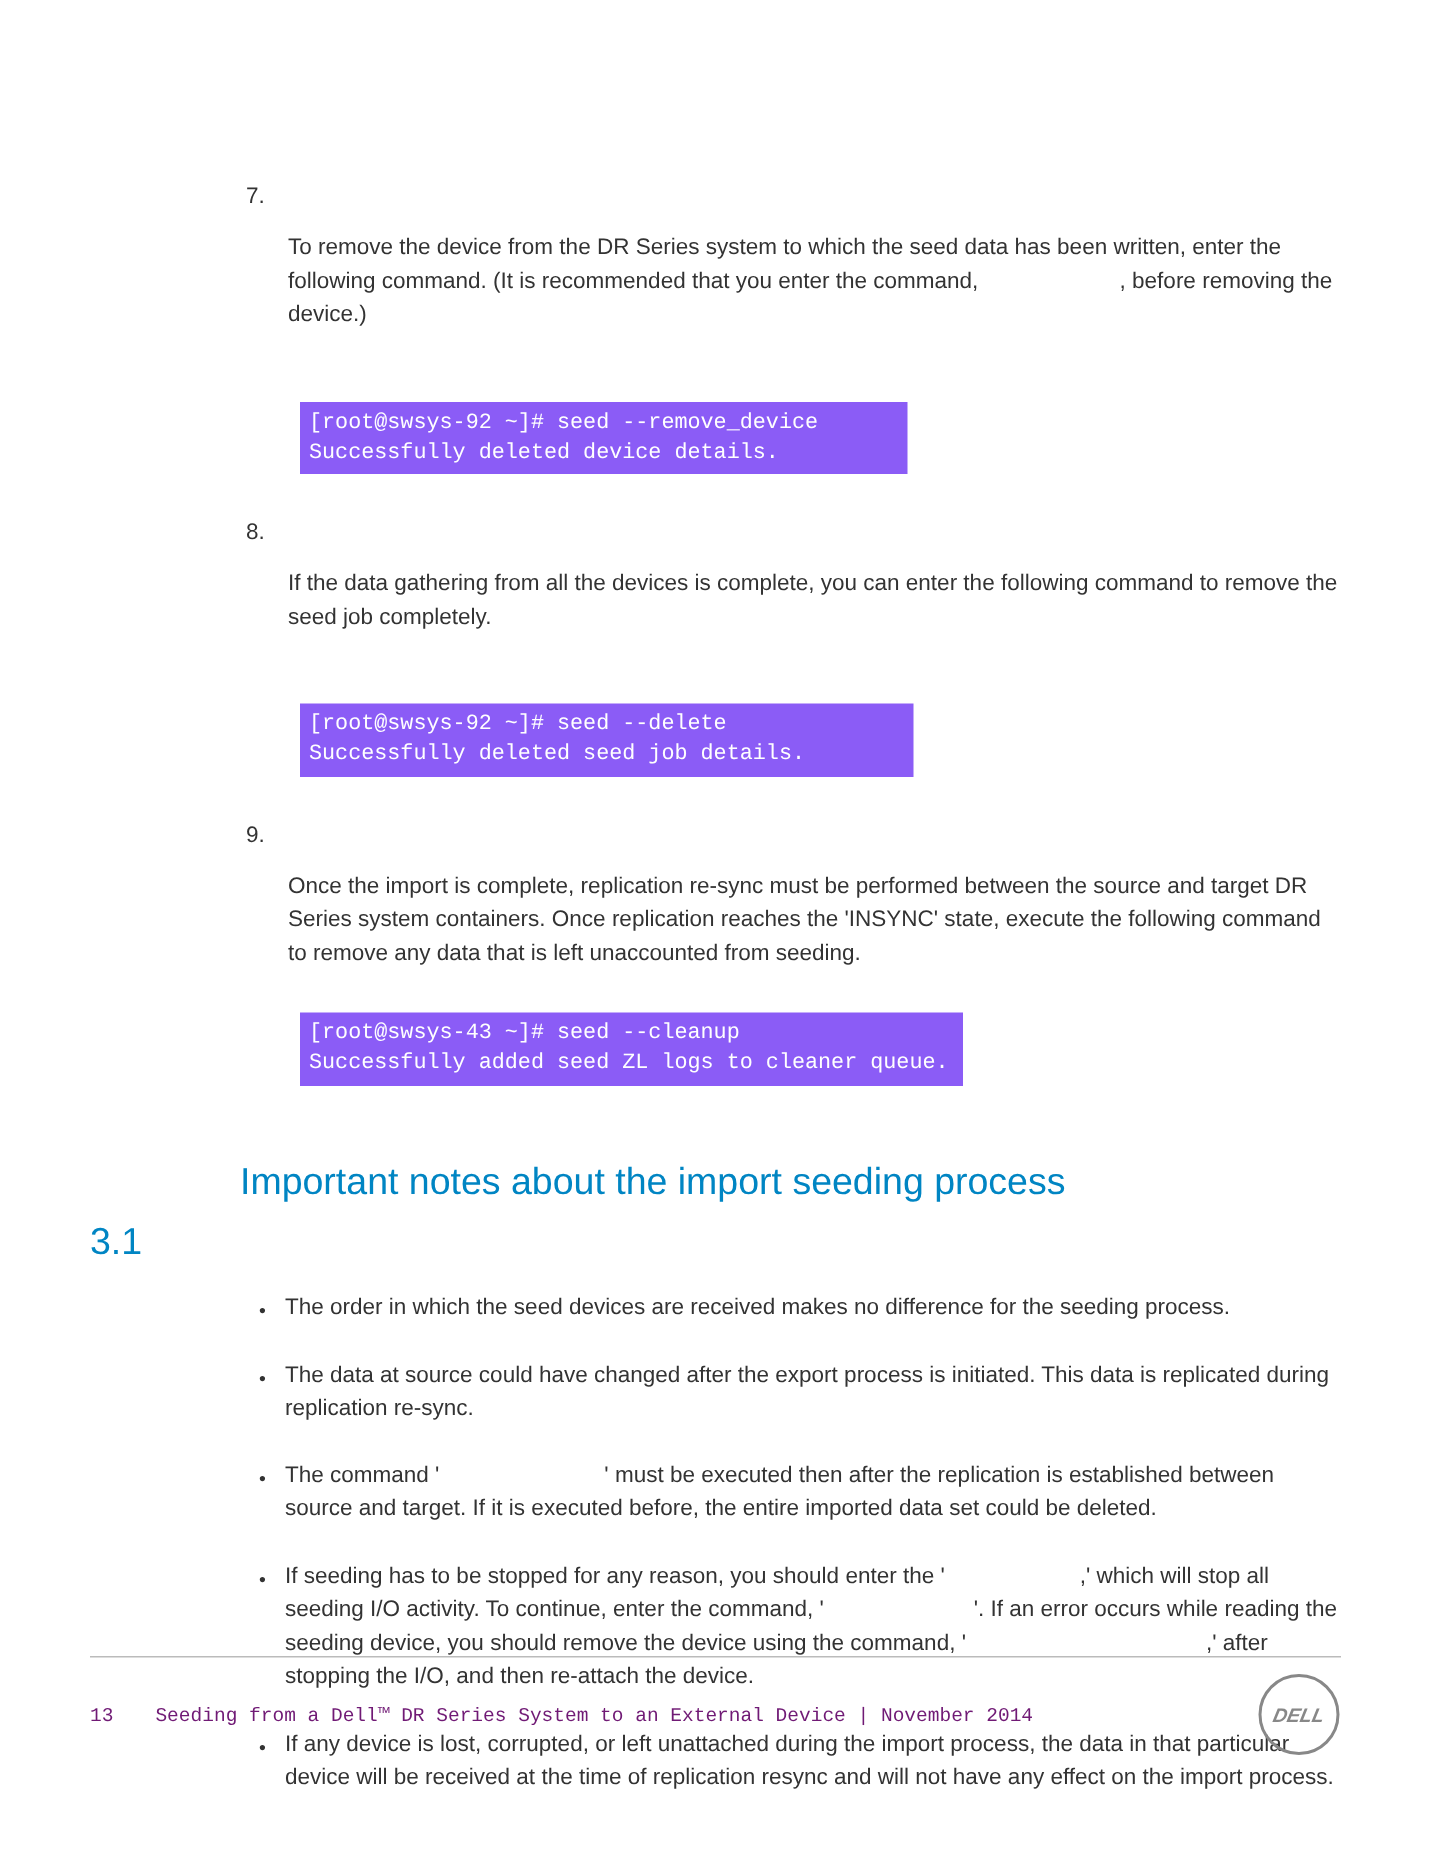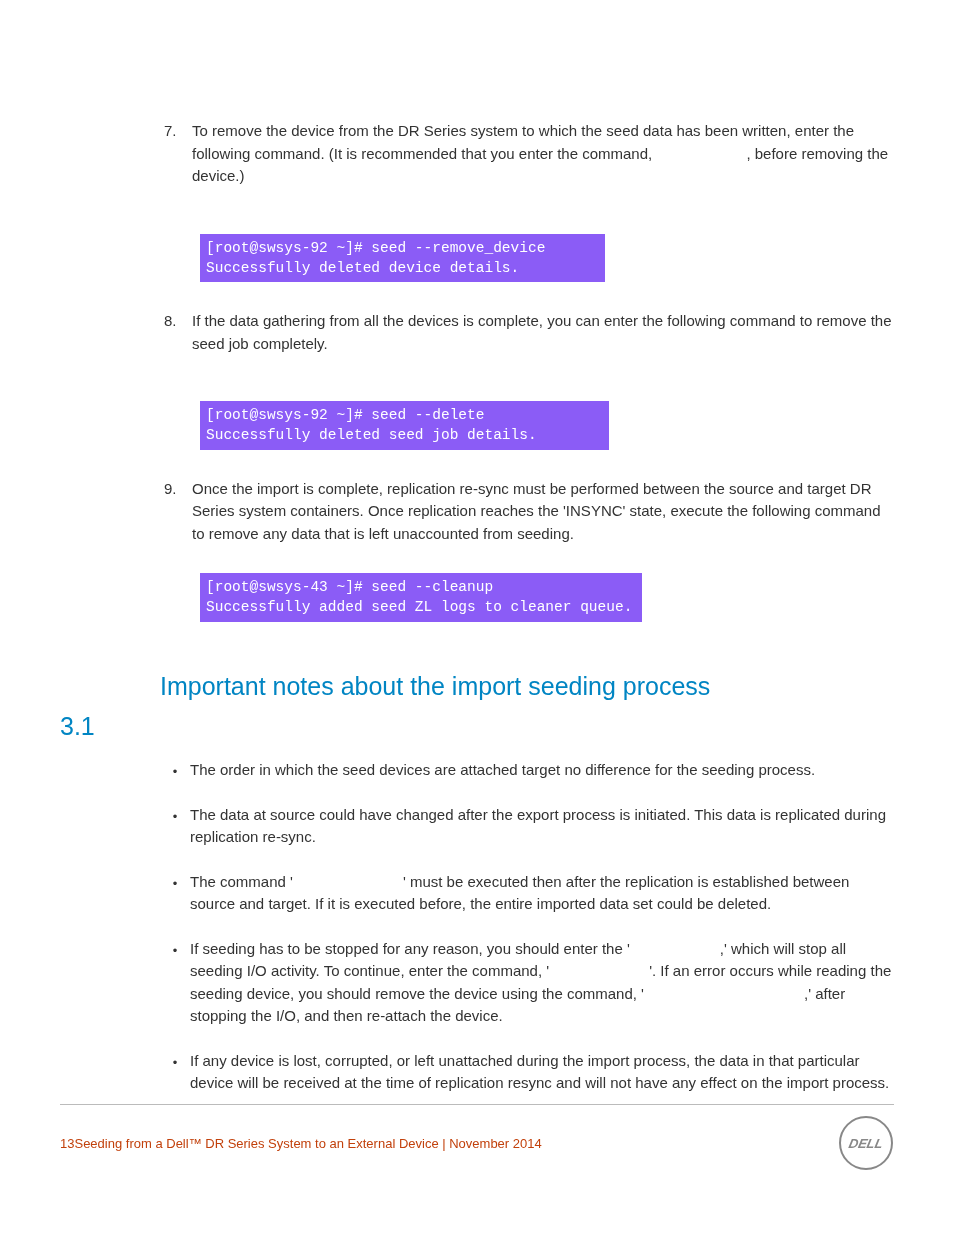--- a/index.html
+++ b/index.html
@@ -8,21 +8,21 @@
     font-family: "Segoe UI", "Helvetica Neue", Arial, sans-serif;
     font-size: 15px;
     color: #333;
     background: #fff;
     position: relative;
     padding: 120px 60px 0 60px;
     line-height: 1.5;
   }
   .ol-item { display: flex; margin-bottom: 18px; }
   .ol-num { width: 30px; flex-shrink: 0; text-align: left; padding-left: 8px; }
-  .ol-body { flex: 1; padding-left: 6px; }
+  .ol-body { flex: 1; padding-left: 6px; margin-top: 34px; }
   .ol-wrap { margin-left: 96px; }
   .terminal {
     display: inline-block;
     background: #8b5cf6;
     color: #fff;
     font-family: "Courier New", monospace;
     font-size: 14.5px;
     line-height: 1.4;
     padding: 4px 6px 4px 6px;
     margin: 28px 0 28px 0;
@@ -48,22 +48,22 @@
   .bbody { flex: 1; }
   .footer-line {
     position: absolute;
     left: 60px; right: 60px;
     bottom: 130px;
     border-top: 1px solid #bbb;
   }
   .footer {
     position: absolute;
     left: 60px; bottom: 82px;
-    font-size: 13px; color: #c2410c;
-    display: flex; 
+    font-size: 13px; color: #701a75;
+    display: flex; gap: 28px; font-family: Liberation Mono, monospace;
   }
   .logo {
     position: absolute;
     right: 60px; bottom: 64px;
     width: 56px; height: 56px;
   }
   .logo svg { width: 56px; height: 56px; }
   .cmd-gap { display:inline-block; }
 </style>
 </head>
@@ -110,21 +110,21 @@
 
 <div class="section-head">
   <div class="section-num">3.1</div>
   <div class="section-title">Important notes about the import seeding process</div>
 </div>
 
 <div class="bullets">
 
   <div class="bullet">
     <div class="bmark">•</div>
-    <div class="bbody">The order in which the seed devices are attached target no difference for the seeding process.</div>
+    <div class="bbody">The order in which the seed devices are received makes no difference for the seeding process.</div>
   </div>
 
   <div class="bullet">
     <div class="bmark">•</div>
     <div class="bbody">The data at source could have changed after the export process is initiated. This data is replicated during replication re-sync.</div>
   </div>
 
   <div class="bullet">
     <div class="bmark">•</div>
     <div class="bbody">

